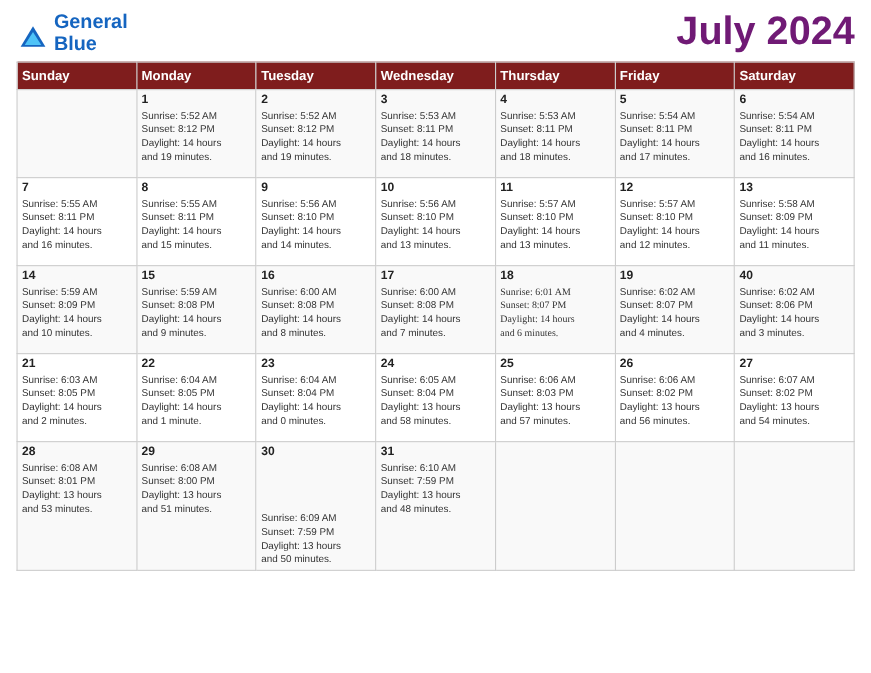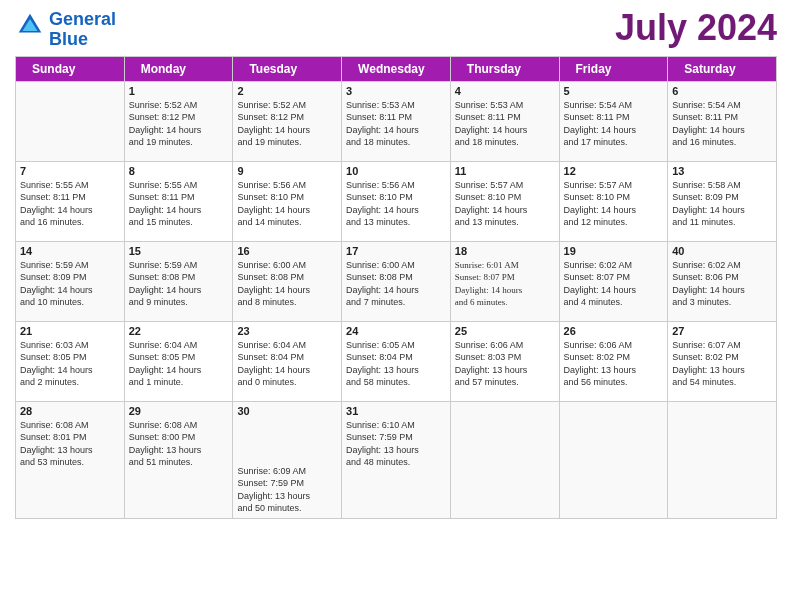--- a/index.html
+++ b/index.html
@@ -15,21 +15,21 @@
       padding: 10px 15px;
     }
     .header-row {
       display: flex;
       justify-content: space-between;
       align-items: flex-start;
       margin-bottom: 6px;
     }
     .logo {
       display: flex;
-      align-items: flex-start;
+      align-items: flex-end;
       gap: 4px;
     }
     .logo-text {
       font-size: 18px;
       font-weight: bold;
       color: #1a1a2e;
       line-height: 1.1;
     }
     .logo-text span {
       color: #1565c0;
@@ -51,25 +51,25 @@
       font-size: 16px;
       color: #333;
       margin-top: 2px;
     }
     table {
       width: 100%;
       border-collapse: collapse;
       table-layout: fixed;
     }
     thead tr th {
-      background-color: #a21caf;
+      background-color: #7f1d1d;
       color: #fff;
       font-size: 12px;
       font-weight: bold;
-      padding: 5px 16px;
+      padding: 5px 4px;
       text-align: left;
       border: 1px solid #ccc;
     }
     tbody tr td {
       border: 1px solid #ccc;
       vertical-align: top;
       padding: 3px 4px;
       font-size: 9.5px;
       color: #222;
       height: 80px;

